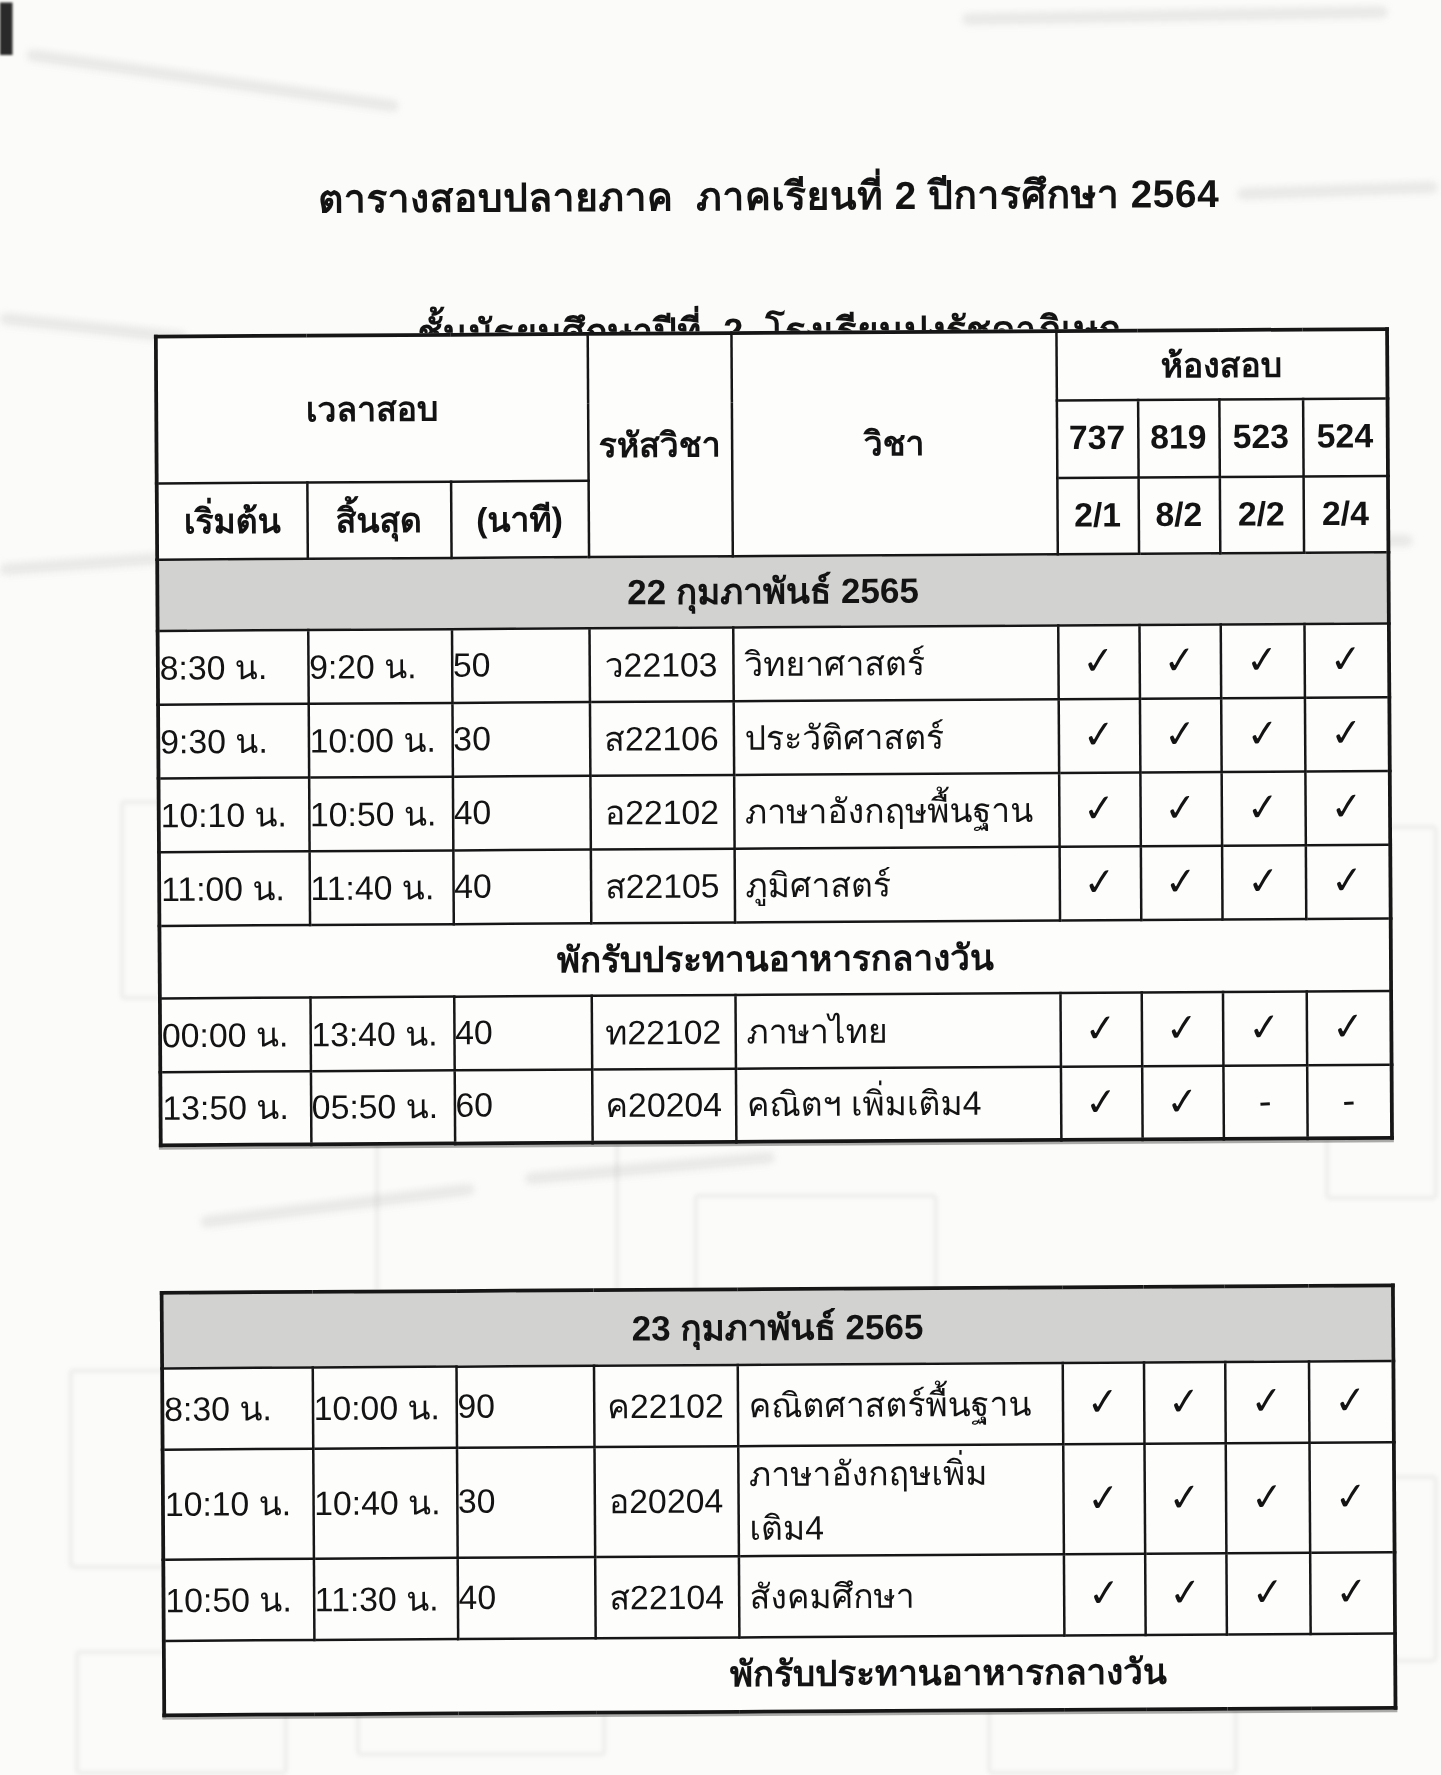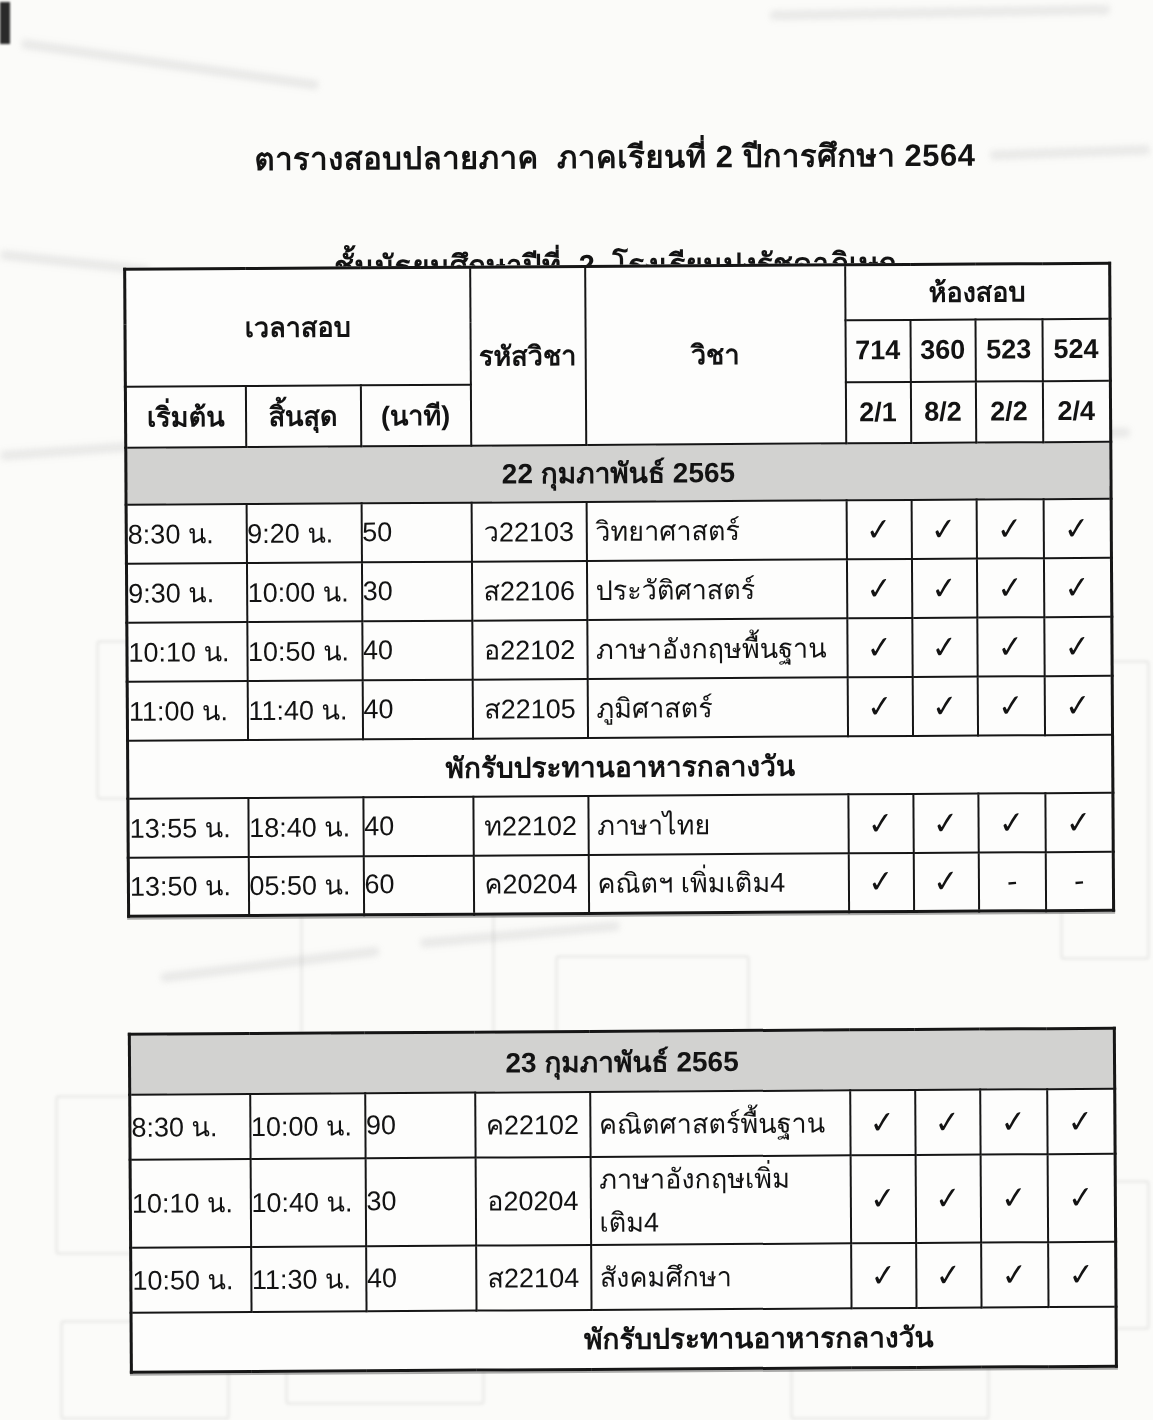--- a/index.html
+++ b/index.html
@@ -147,22 +147,22 @@
           <col style="width:68px">
       </colgroup>
       <tbody>
           <tr class="hr1">
         <td class="h" colspan="3" rowspan="2">เวลาสอบ</td>
         <td class="h" rowspan="3">รหัสวิชา</td>
         <td class="h" rowspan="3">วิชา</td>
         <td class="h" colspan="4">ห้องสอบ</td>
       </tr>
       <tr class="hr2">
-        <td class="h">714</td>
-        <td class="h">360</td>
+        <td class="h">737</td>
+        <td class="h">819</td>
         <td class="h">523</td>
         <td class="h">524</td>
       </tr>
       <tr class="hr3">
         <td class="h">เริ่มต้น</td>
         <td class="h">สิ้นสุด</td>
         <td class="h">(นาที)</td>
         <td class="h">2/1</td>
         <td class="h">8/2</td>
         <td class="h">2/2</td>
@@ -216,22 +216,22 @@
         <td class="c-chk"><span class="mark">✓</span></td>
         <td class="c-chk"><span class="mark">✓</span></td>
         <td class="c-chk"><span class="mark">✓</span></td>
       </tr>
 
       <tr class="lunch-row">
         <td colspan="9">พักรับประทานอาหารกลางวัน</td>
       </tr>
 
       <tr class="data-row">
-        <td class="c-time">13:55 น.</td>
-        <td class="c-time">18:40 น.</td>
+        <td class="c-time">00:00 น.</td>
+        <td class="c-time">13:40 น.</td>
         <td class="c-min">40</td>
         <td class="c-code">ท22102</td>
         <td class="c-subj">ภาษาไทย</td>
         <td class="c-chk"><span class="mark">✓</span></td>
         <td class="c-chk"><span class="mark">✓</span></td>
         <td class="c-chk"><span class="mark">✓</span></td>
         <td class="c-chk"><span class="mark">✓</span></td>
       </tr>
       <tr class="data-row">
         <td class="c-time">13:50 น.</td>

